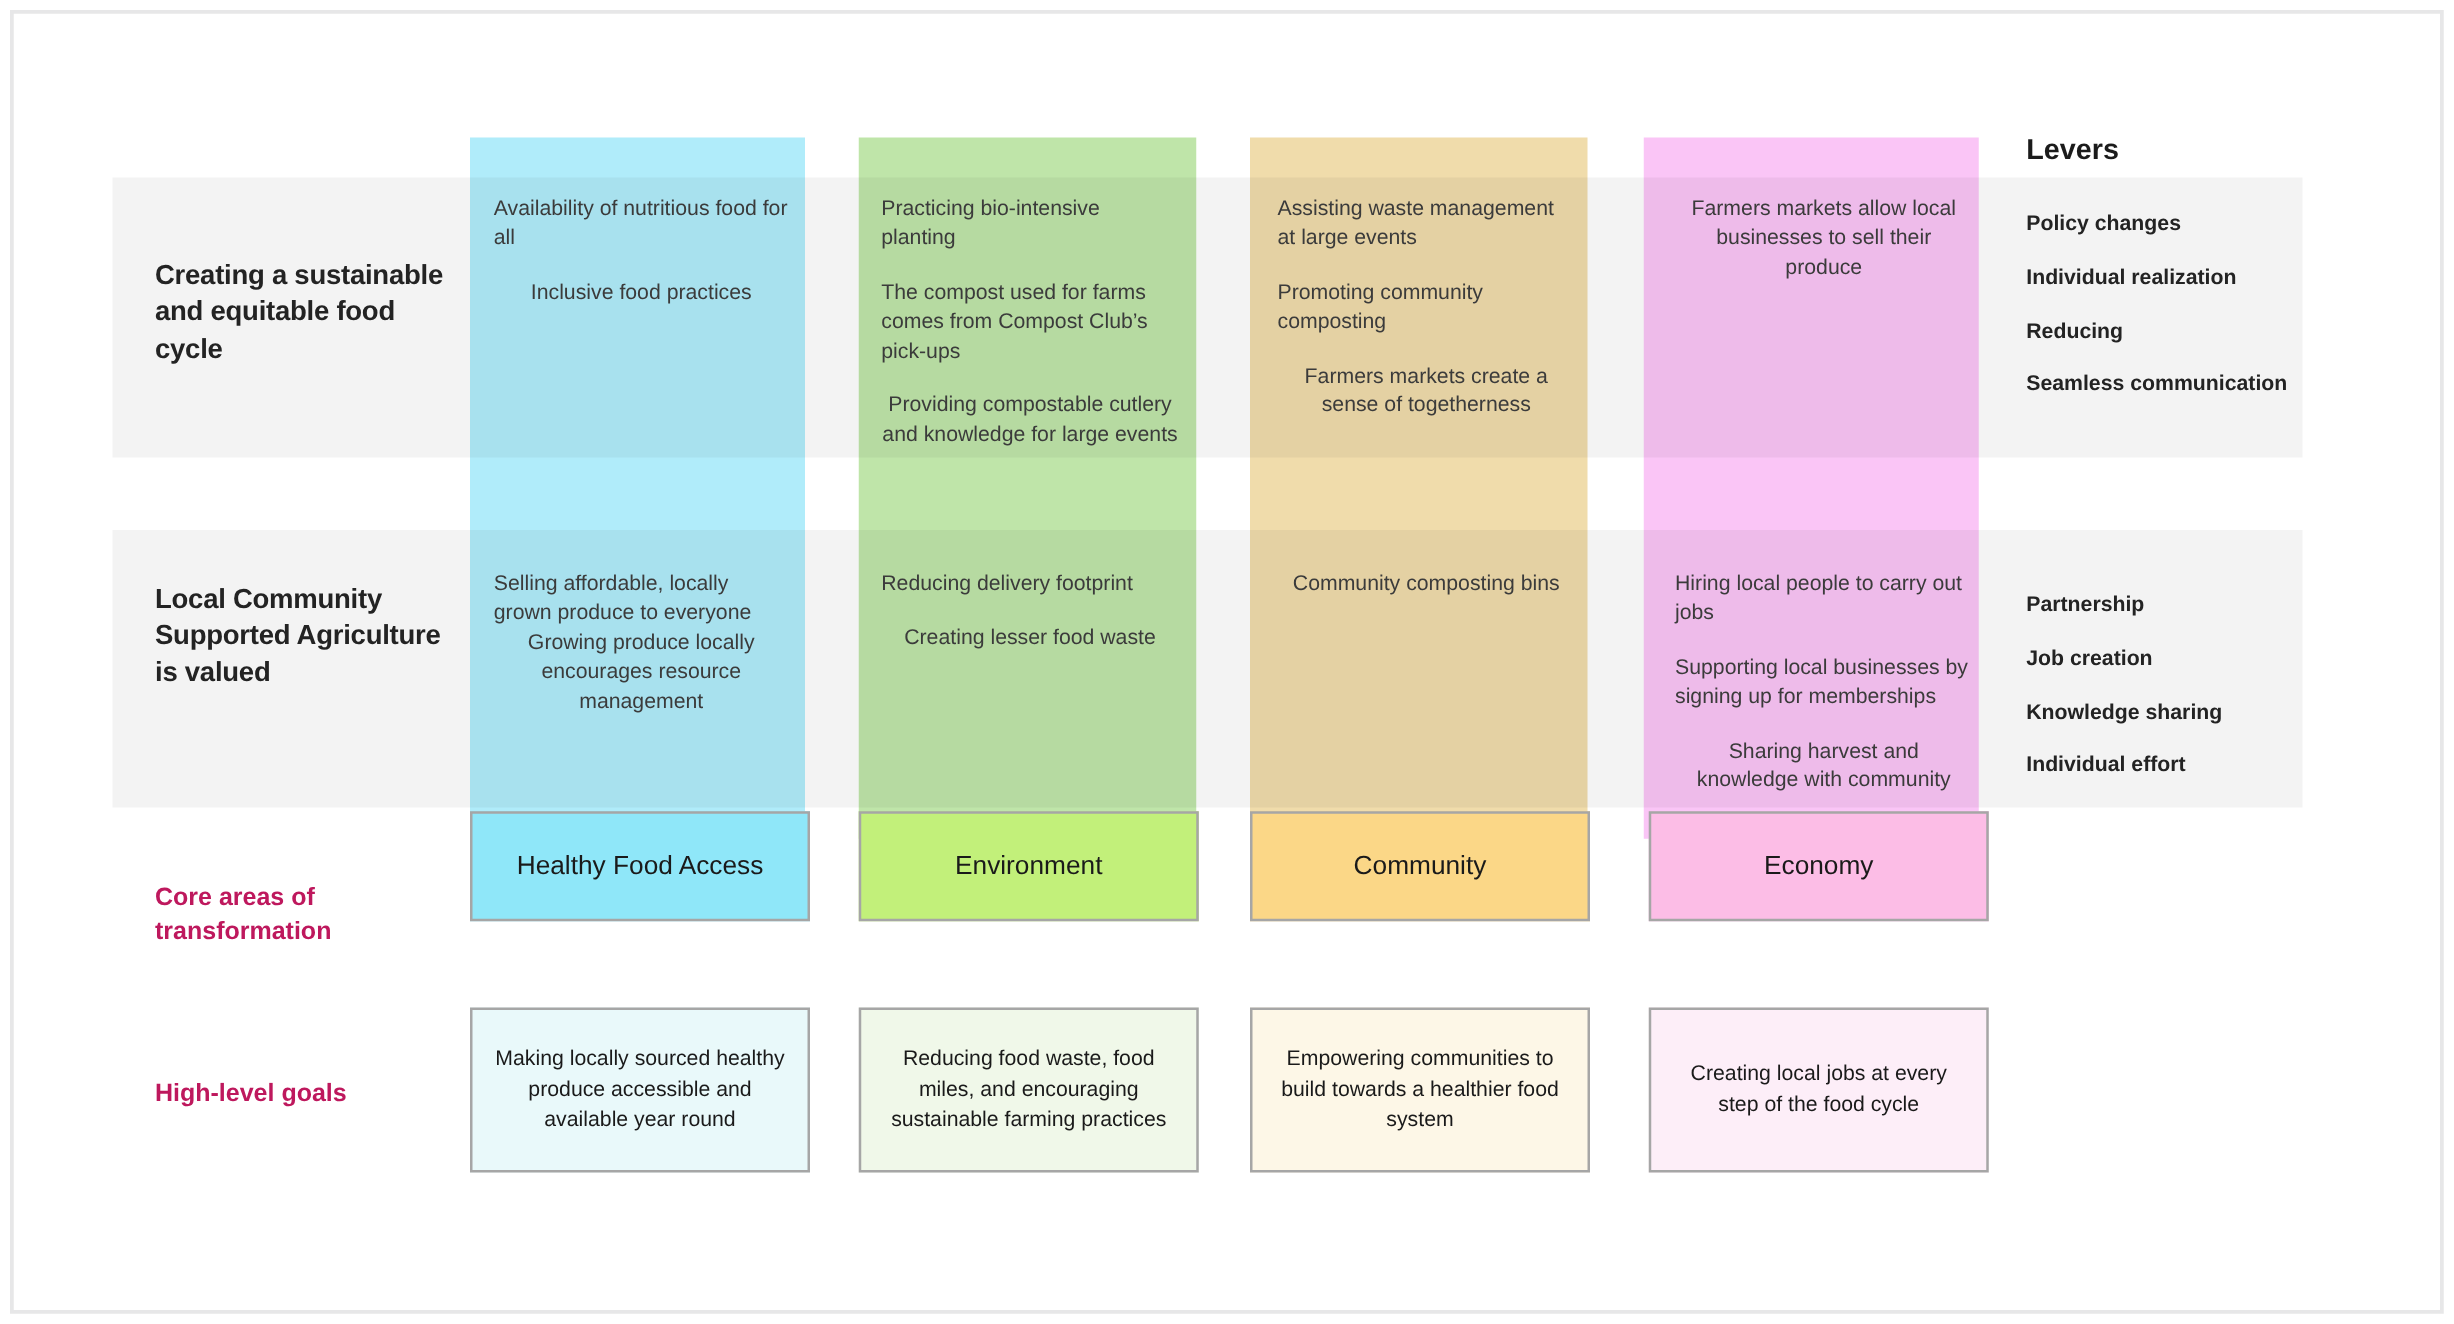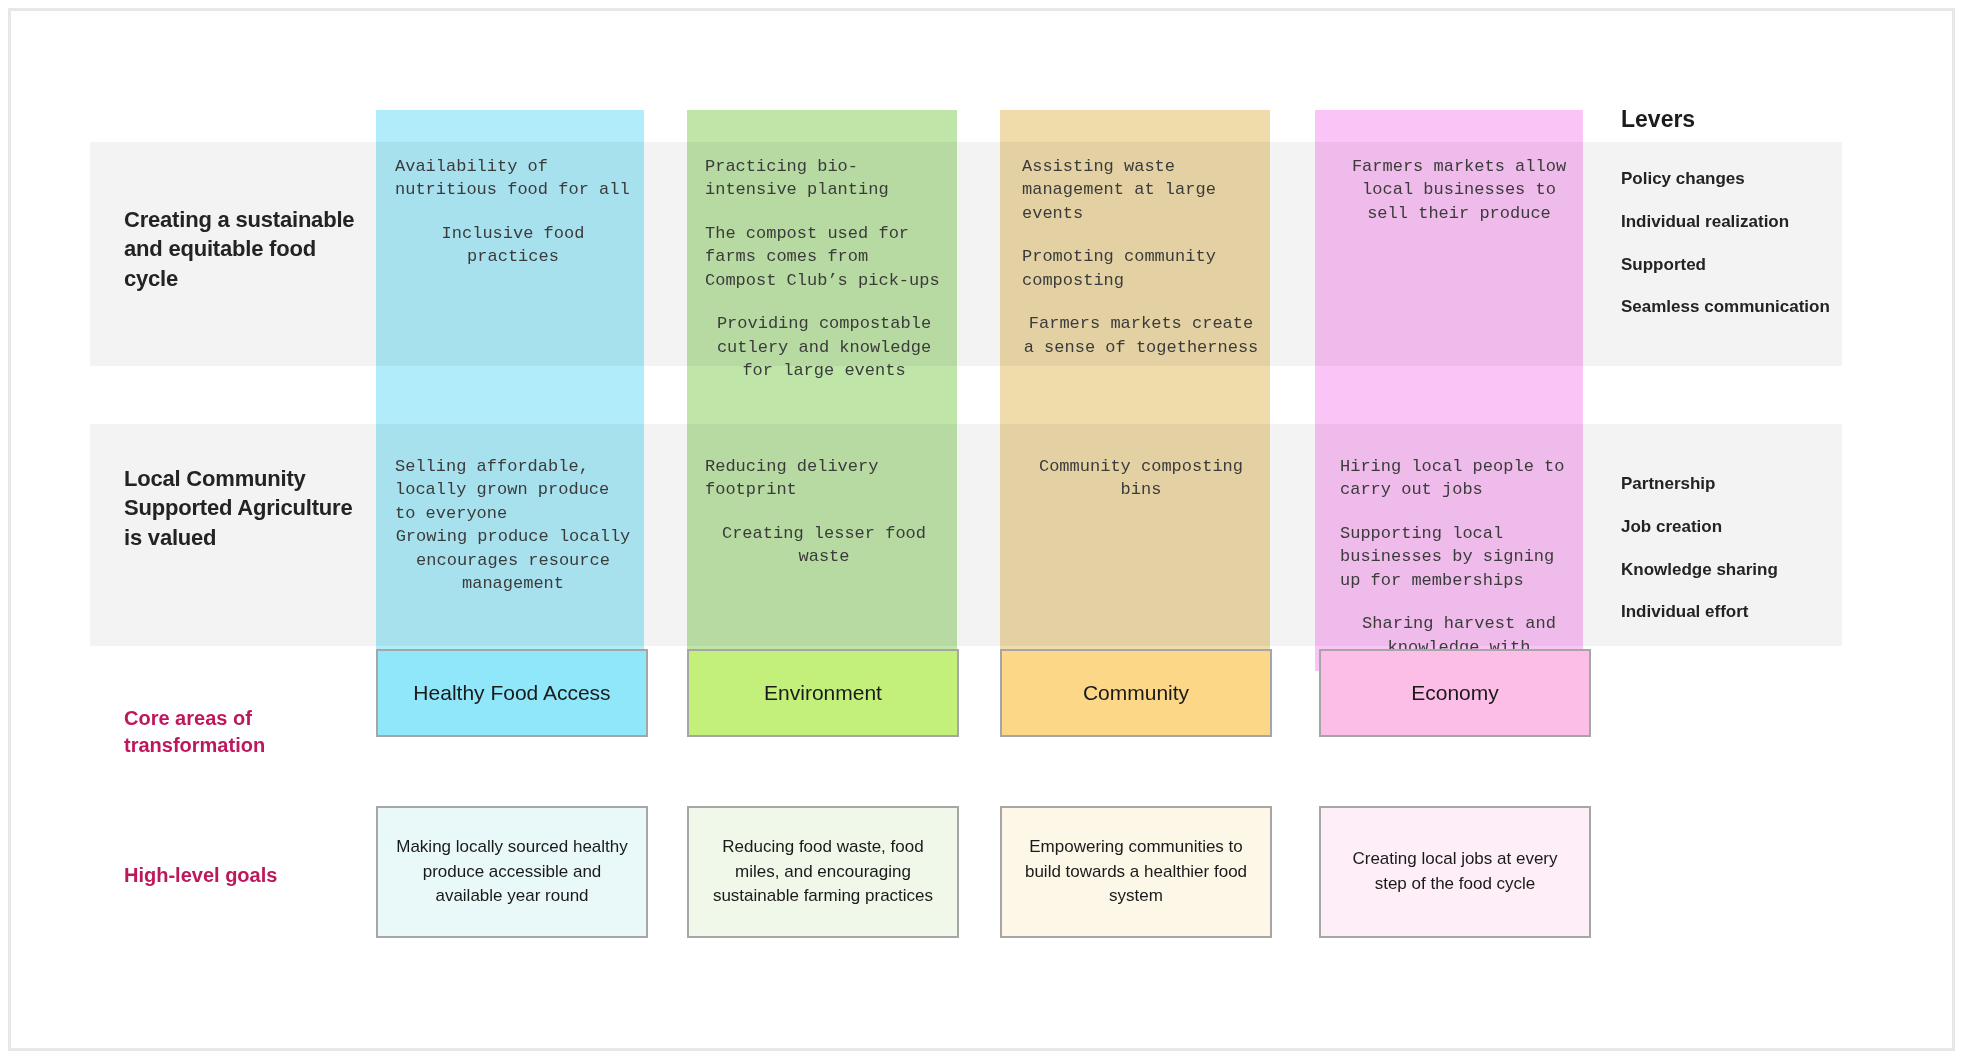--- a/index.html
+++ b/index.html
@@ -71,21 +71,20 @@
   .row-label.r0 { top: 205px; }
   .row-label.r1 { top: 464px; }
 
   
   .cell {
     position: absolute;
     z-index: 4;
     font-size: 17px;
     line-height: 1.38;
     color: #3b3b3b;
-    font-family: Liberation Mono, monospace;
   }
   .cell p { margin-bottom: 20px; }
   .cell p.tight { margin-bottom: 0; }
   .cell p:last-child { margin-bottom: 0; text-align: center; }
 
   .cell.r0 { top: 155px; }
   .cell.r1 { top: 455px; }
 
   .cell.c0 { left: 395px; width: 236px; }
   .cell.c1 { left: 705px; width: 238px; }
@@ -226,21 +225,21 @@
     <p>Hiring local people to carry out jobs</p>
     <p>Supporting local businesses by signing up for memberships</p>
     <p>Sharing harvest and knowledge with community</p>
   </div>
 
   <div class="levers-heading">Levers</div>
 
   <div class="levers-list r0">
     <div class="lever">Policy changes</div>
     <div class="lever">Individual realization</div>
-    <div class="lever">Supported</div>
+    <div class="lever">Reducing</div>
     <div class="lever">Seamless communication</div>
   </div>
 
   <div class="levers-list r1">
     <div class="lever">Partnership</div>
     <div class="lever">Job creation</div>
     <div class="lever">Knowledge sharing</div>
     <div class="lever">Individual effort</div>
   </div>
 

